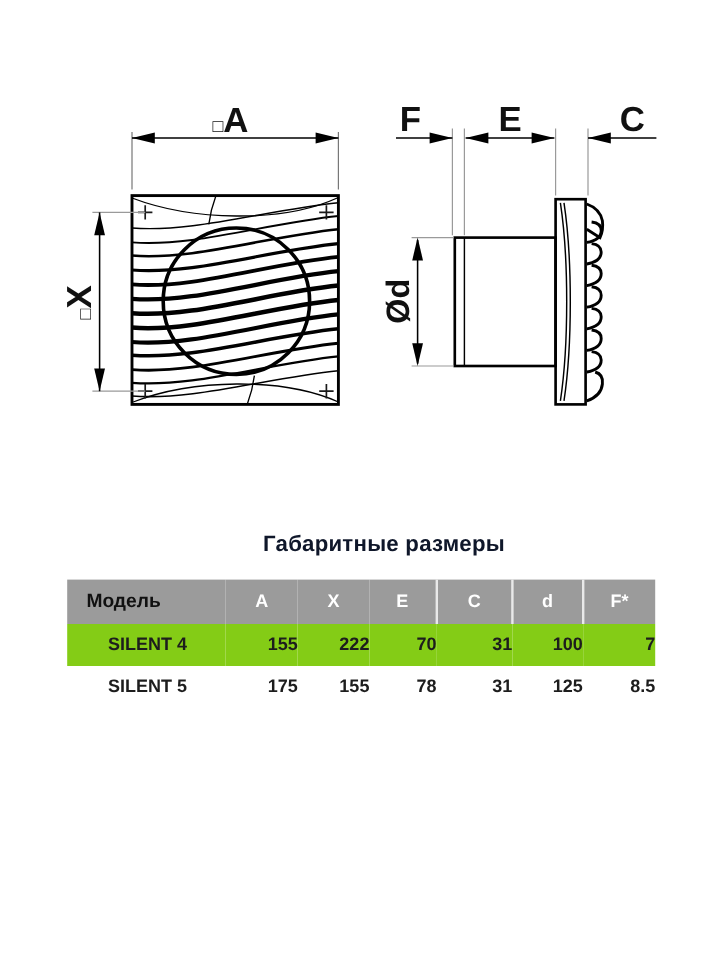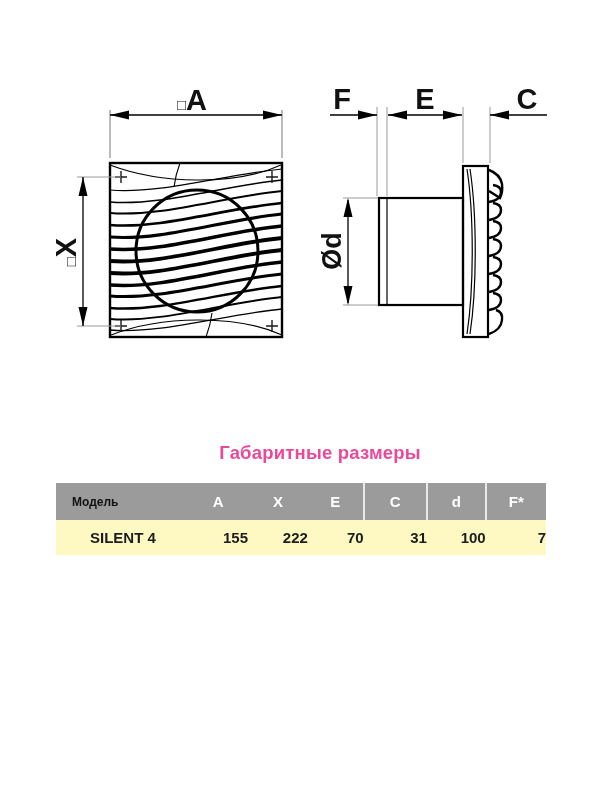--- a/index.html
+++ b/index.html
@@ -4,46 +4,46 @@
 <style>
   html,body{margin:0;padding:0;background:#ffffff;}
   .canvas{
     position:relative;width:600px;height:800px;background:#ffffff;overflow:hidden;
     font-family:"Liberation Sans", sans-serif;
   }
   .drawing-svg{position:absolute;left:0;top:0;}
   .dim-label{font-family:"Liberation Sans", sans-serif;font-weight:bold;fill:#111;}
   .table-title{
     position:absolute;top:442px;left:40px;width:560px;
-    text-align:center;font-size:18.5px;font-weight:bold;color:#ec4899;
+    text-align:center;font-size:18.5px;font-weight:bold;color:#0f172a;
     letter-spacing:.2px;
   }
   table.dims{
     position:absolute;top:483px;left:56px;width:490px;
     border-collapse:collapse;table-layout:fixed;
     font-size:15px;color:#1d1d1d;
   }
   table.dims col.c-model{width:27%;}
   table.dims col.c-a{width:12.2%;}
   table.dims col.c-x{width:12.2%;}
   table.dims col.c-e{width:11.4%;}
   table.dims col.c-c{width:12.9%;}
   table.dims col.c-d{width:12%;}
   table.dims col.c-f{width:12.3%;}
   table.dims th{
     background:#9b9b9b;height:37px;font-weight:bold;color:#ffffff;
     text-align:center;padding:0;font-size:15px;
   }
-  table.dims th.model-col{text-align:left;padding-left:16px;color:#111111;font-size:12px;}
+  table.dims th.model-col{text-align:left;padding-left:16px;color:#111111;font-size:16px;}
   table.dims th.sep{border-left:2px solid #e9e9e9;}
   table.dims td{
     height:35px;text-align:right;font-weight:bold;padding:0;font-size:15px;
   }
   table.dims td.model-col{text-align:left;padding-left:34px;}
-  table.dims tr.alt td{background:#fef9c3;}
+  table.dims tr.alt td{background:#84cc16;}
 </style>
 </head>
 <body>
 
 <div class="canvas">
 
   <svg class="drawing-svg" width="600" height="440" viewBox="0 0 600 440">
 
     <g fill="none" stroke="#000">
       <rect x="110" y="163" width="172" height="174" stroke-width="2.4"></rect>
@@ -174,16 +174,25 @@
     <tbody>
       <tr class="alt">
         <td class="model-col">SILENT 4</td>
         <td>155</td>
         <td>222</td>
         <td>70</td>
         <td>31</td>
         <td>100</td>
         <td>7</td>
       </tr>
+      <tr>
+        <td class="model-col">SILENT 5</td>
+        <td>175</td>
+        <td>155</td>
+        <td>78</td>
+        <td>31</td>
+        <td>125</td>
+        <td>8.5</td>
+      </tr>
     </tbody>
   </table>
 
 </div>
 
 </body></html>

